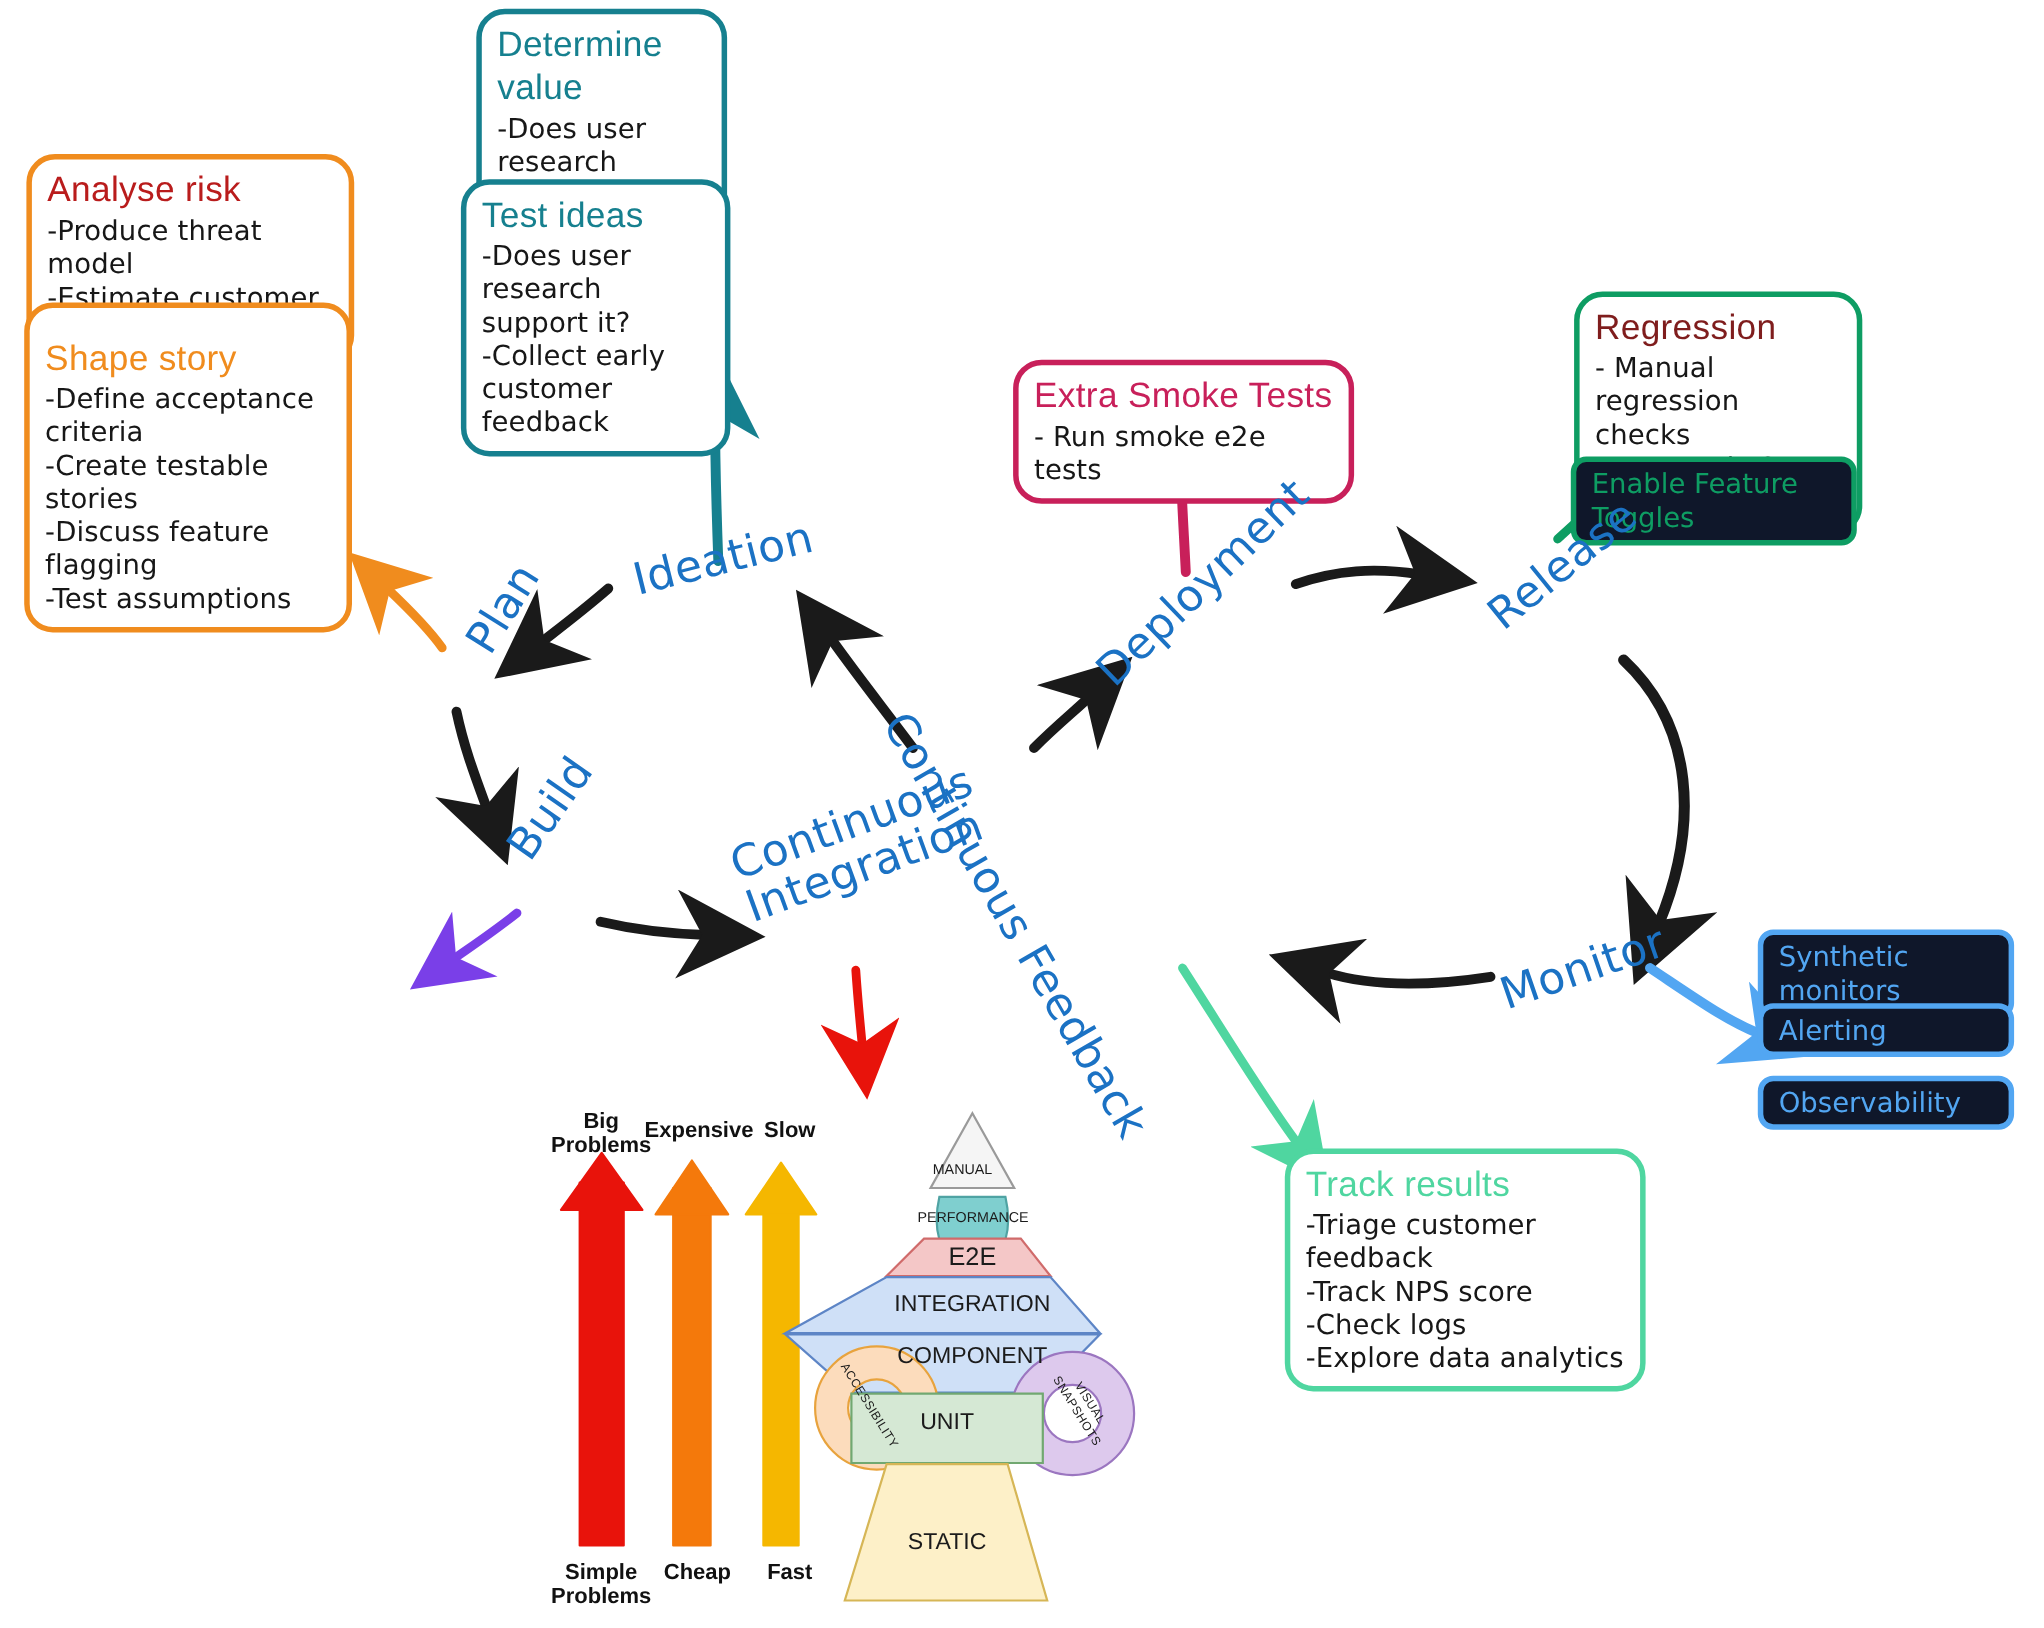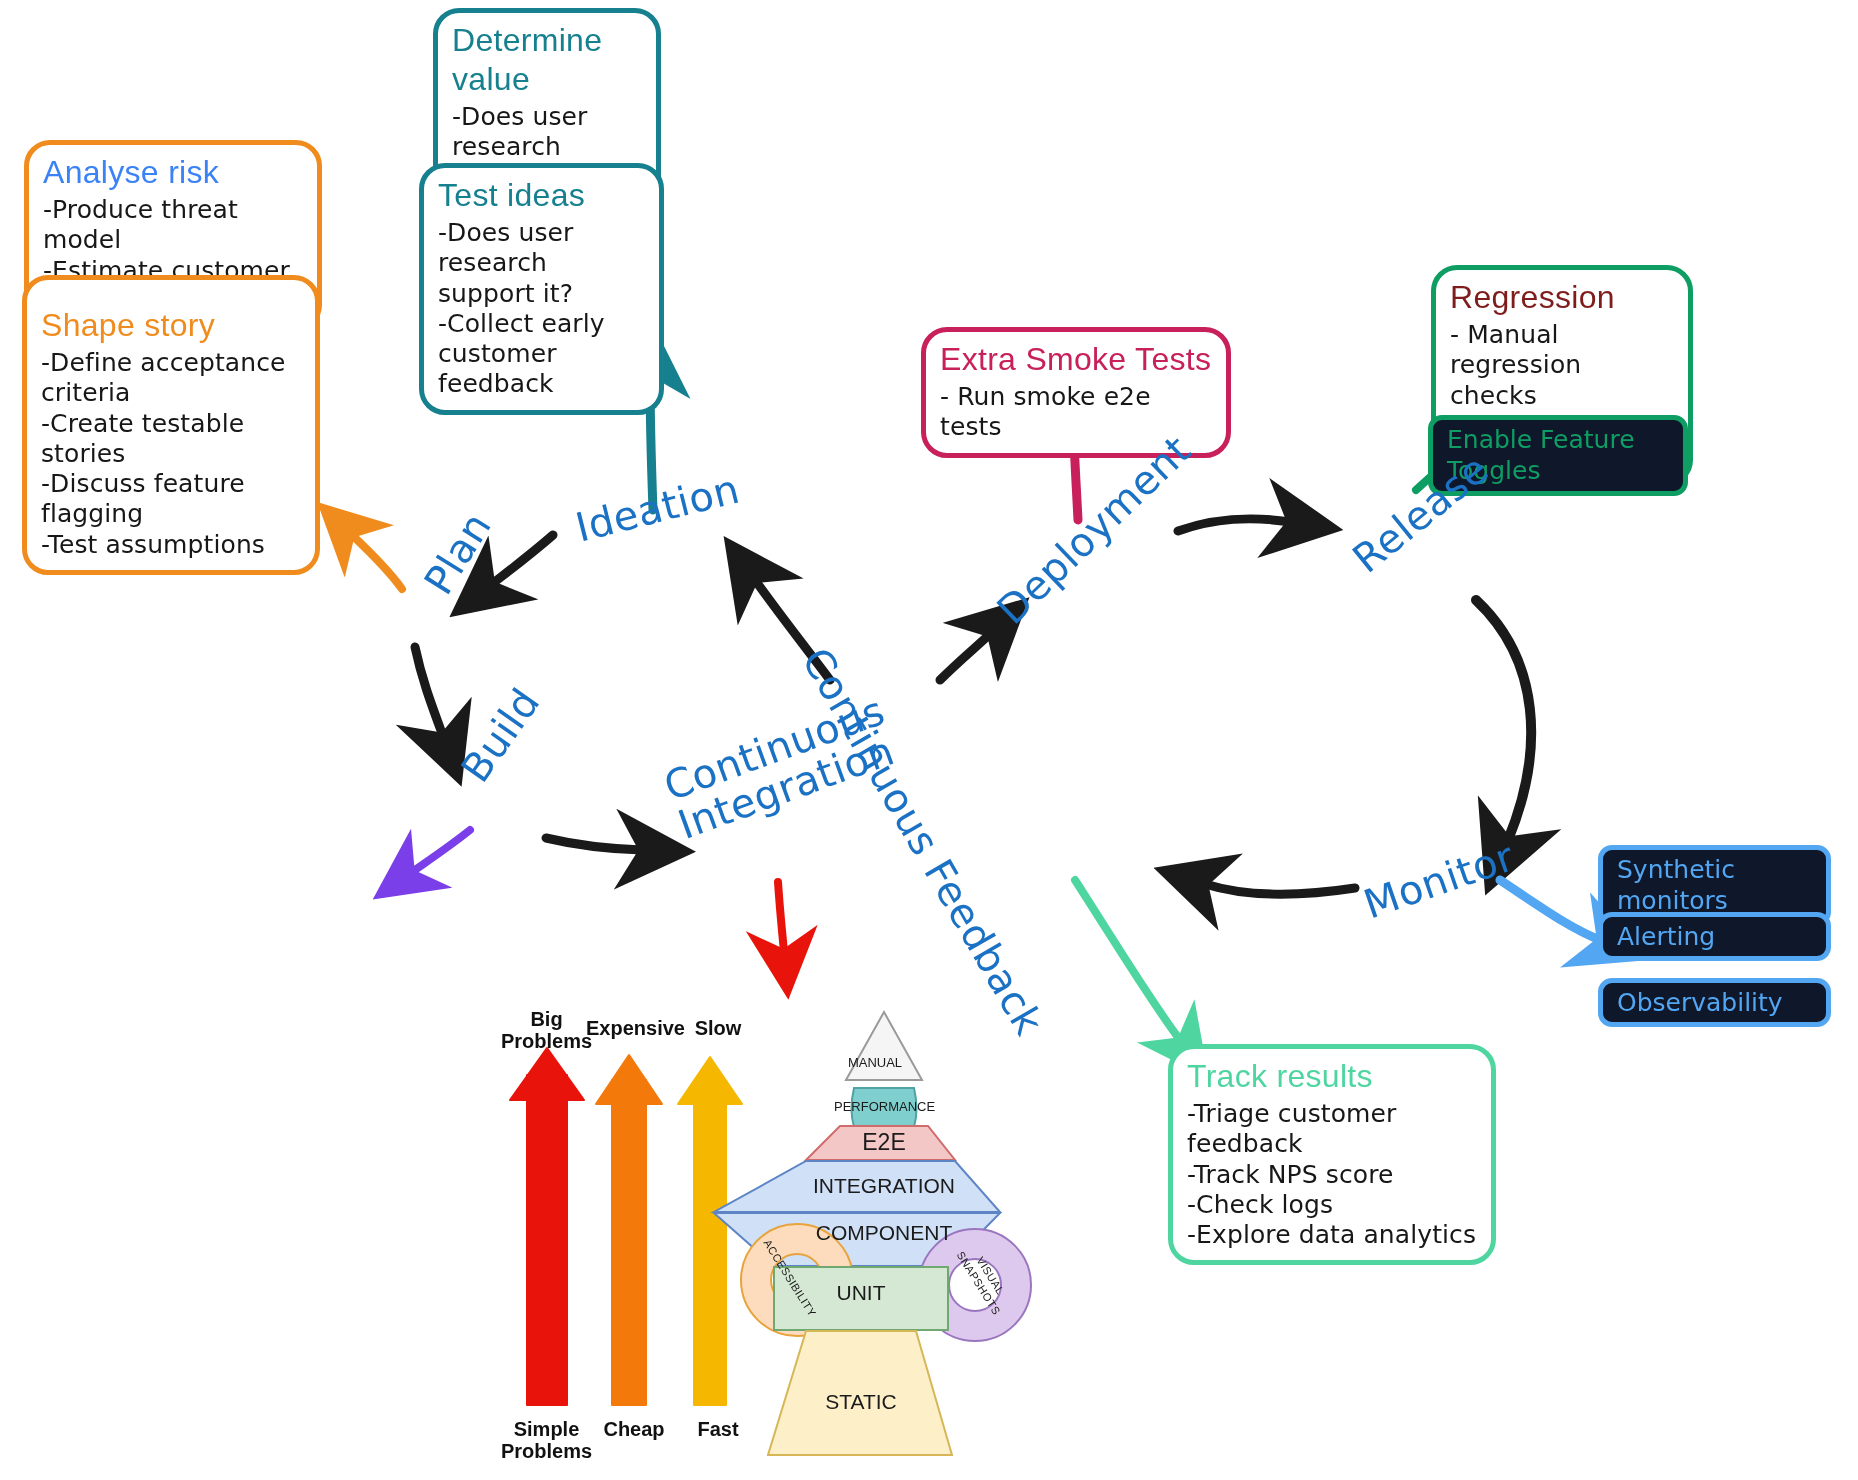--- a/index.html
+++ b/index.html
@@ -135,21 +135,21 @@
                  M960,1285 m-26,0 a26,26 0 1,0 52,0 a26,26 0 1,0 -52,0 Z" fill="#DDC9ED" stroke="#9B76C0" fill-rule="evenodd" transform="translate(15,0)"></path>
       </g>
 
       <path d="M774,1267 L948,1267 L948,1330 L774,1330 Z" fill="#D5E8D4" stroke="#71A871"></path>
 
       <path d="M806,1331 L916,1331 L952,1455 L768,1455 Z" fill="#FDF0C8" stroke="#D6B656"></path>
     </g>
   </svg>
 
   <div class="note" style="left:24px;top:140px;width:298px;border-color:#F08C1E;">
-    <div class="ttl" style="color:#3b82f6;">Analyse risk</div>
+    <div class="ttl" style="color:#b91c1c;">Analyse risk</div>
     <div class="li">-Produce threat model
 -Estimate customer impact</div>
   </div>
 
   <div class="note" style="left:22px;top:275px;width:298px;border-color:#F08C1E;">
     <div class="ttl" style="color:#F08C1E;margin-top:18px;">Shape story</div>
     <div class="li">-Define acceptance criteria
 -Create testable stories
 -Discuss feature flagging
 -Test assumptions</div>

